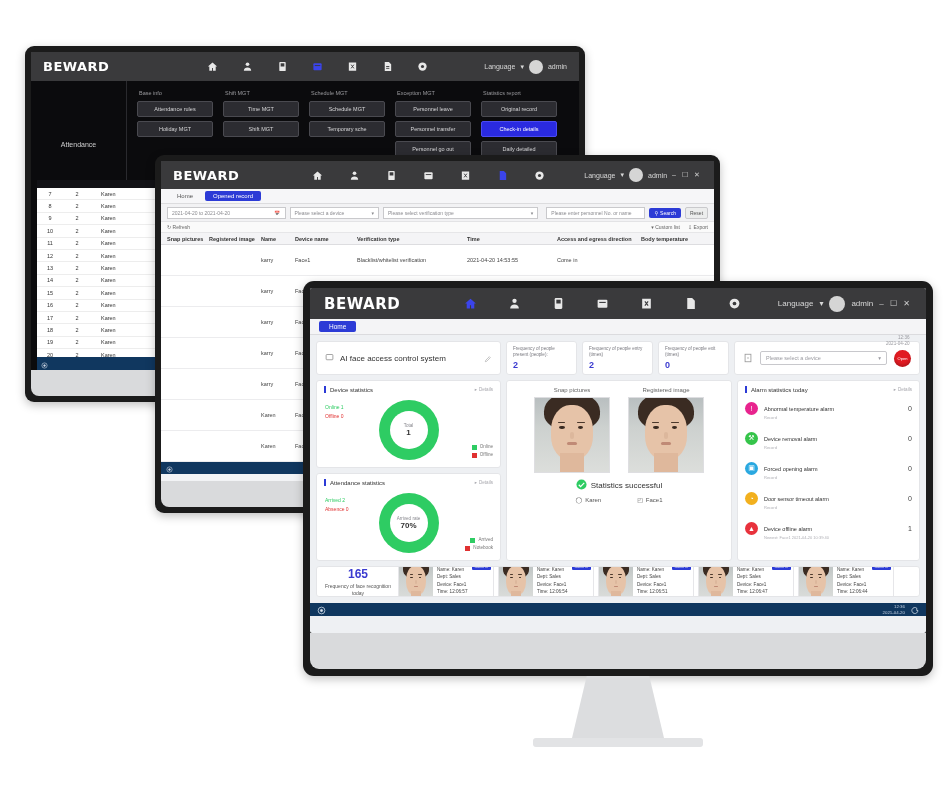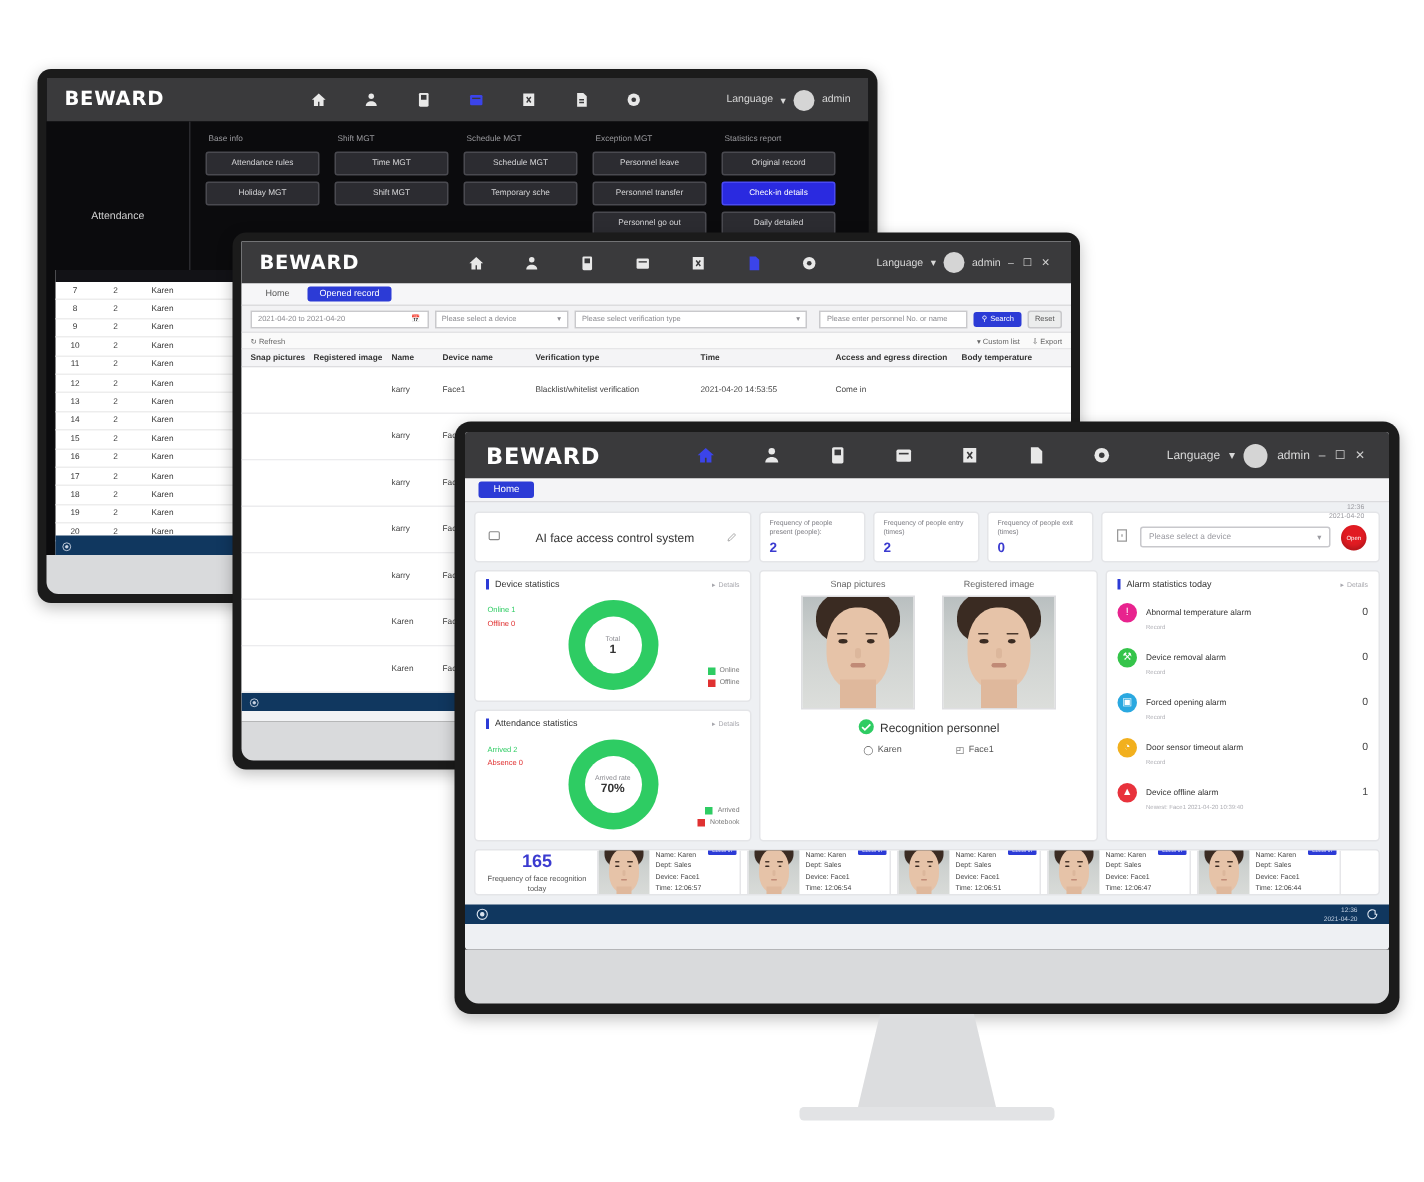--- a/index.html
+++ b/index.html
@@ -116,21 +116,21 @@
   #m3 .navicons{justify-content:center;gap:31px;margin-left:28px;}
   #m3 .rightside{font-size:8px;gap:6px;}
   #m3 .avatar{width:16px;height:16px;}
   #m3 .tabbar{height:15px;background:#f4f4f6;display:flex;align-items:center;padding-left:9px;
       border-bottom:1px solid #dbdbde;}
   #m3 .tab{font-size:6.5px;color:#fff;background:#2c3bd6;padding:2px 10px;border-radius:2px;}
   #m3 .content{padding:6px;display:flex;flex-direction:column;gap:5px;background:#eef0f3;height:268px;box-sizing:border-box;}
   #m3 .rowA{display:flex;gap:5px;height:34px;}
   #m3 .card{background:#fff;border-radius:3px;border:1px solid #e4e5e8;box-sizing:border-box;}
   #m3 .sysCard{flex:0 0 185px;display:flex;align-items:center;justify-content:space-between;padding:0 8px;}
-  #m3 .sysCard .t{font-size:8px;color:#333;display:flex;align-items:center;gap:23px;text-align:center;}
+  #m3 .sysCard .t{font-size:8px;color:#333;display:flex;align-items:center;gap:6px;text-align:center;}
   #m3 .statCard{flex:0 0 71px;padding:4px 6px;}
   #m3 .statCard .lbl{font-size:4.6px;color:#7a7a80;line-height:6px;}
   #m3 .statCard .val{font-size:9px;color:#3b3bd0;font-weight:bold;margin-top:2px;}
   #m3 .devSel{flex:1;display:flex;align-items:center;gap:7px;padding:0 8px;}
   #m3 .selbox{flex:1;height:12px;border:1px solid #c8c8cc;border-radius:2px;background:#fff;
       display:flex;align-items:center;justify-content:space-between;padding:0 5px;font-size:5.5px;color:#9a9aa0;}
   #m3 .redbtn{width:17px;height:17px;border-radius:50%;background:#e11b22;color:#fff;font-size:4px;
       display:flex;align-items:center;justify-content:center;box-shadow:inset 0 -2px 3px rgba(0,0,0,.2);}
   #m3 .rowB{display:flex;gap:5px;flex:1;}
   #m3 .colLeft{width:185px;display:flex;flex-direction:column;gap:5px;}
@@ -952,21 +952,21 @@
                         <div class="mouth"></div>
                       </div>
                   </div>
                 </div>
               </div>
               <div class="recog">
                 <span><svg width="11" height="11" viewBox="0 0 24 24">
                       <circle cx="12" cy="12" r="11" fill="#2ecc63"></circle>
                       <path d="M6 12.5l4 4 8-8" stroke="#fff" stroke-width="2.6" fill="none"></path>
                     </svg></span>
-                <span>Recognition personnel</span>
+                <span>Statistics successful</span>
               </div>
               <div class="names">
                 <span>
                     <span>◯</span>
                     <span>Karen</span>
                   </span>
                 <span>
                     <span>◰</span>
                     <span>Face1</span>
                   </span>

